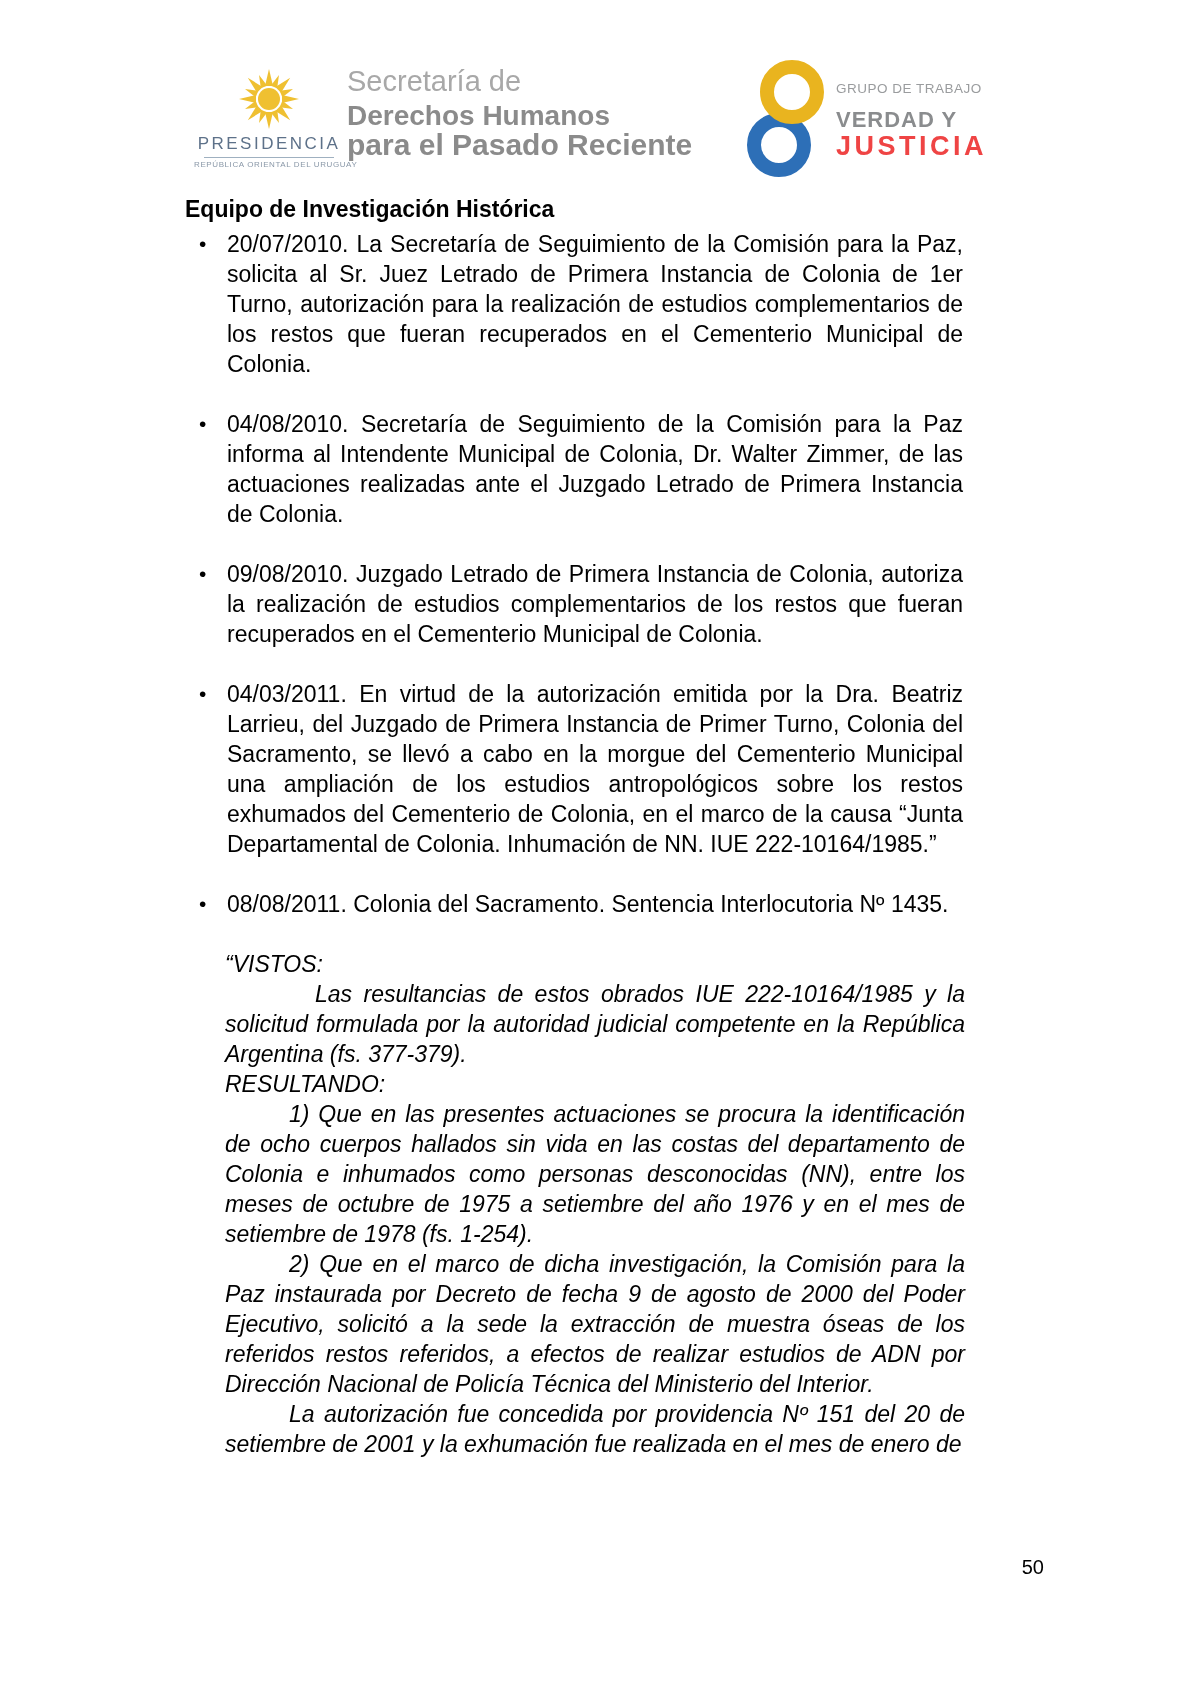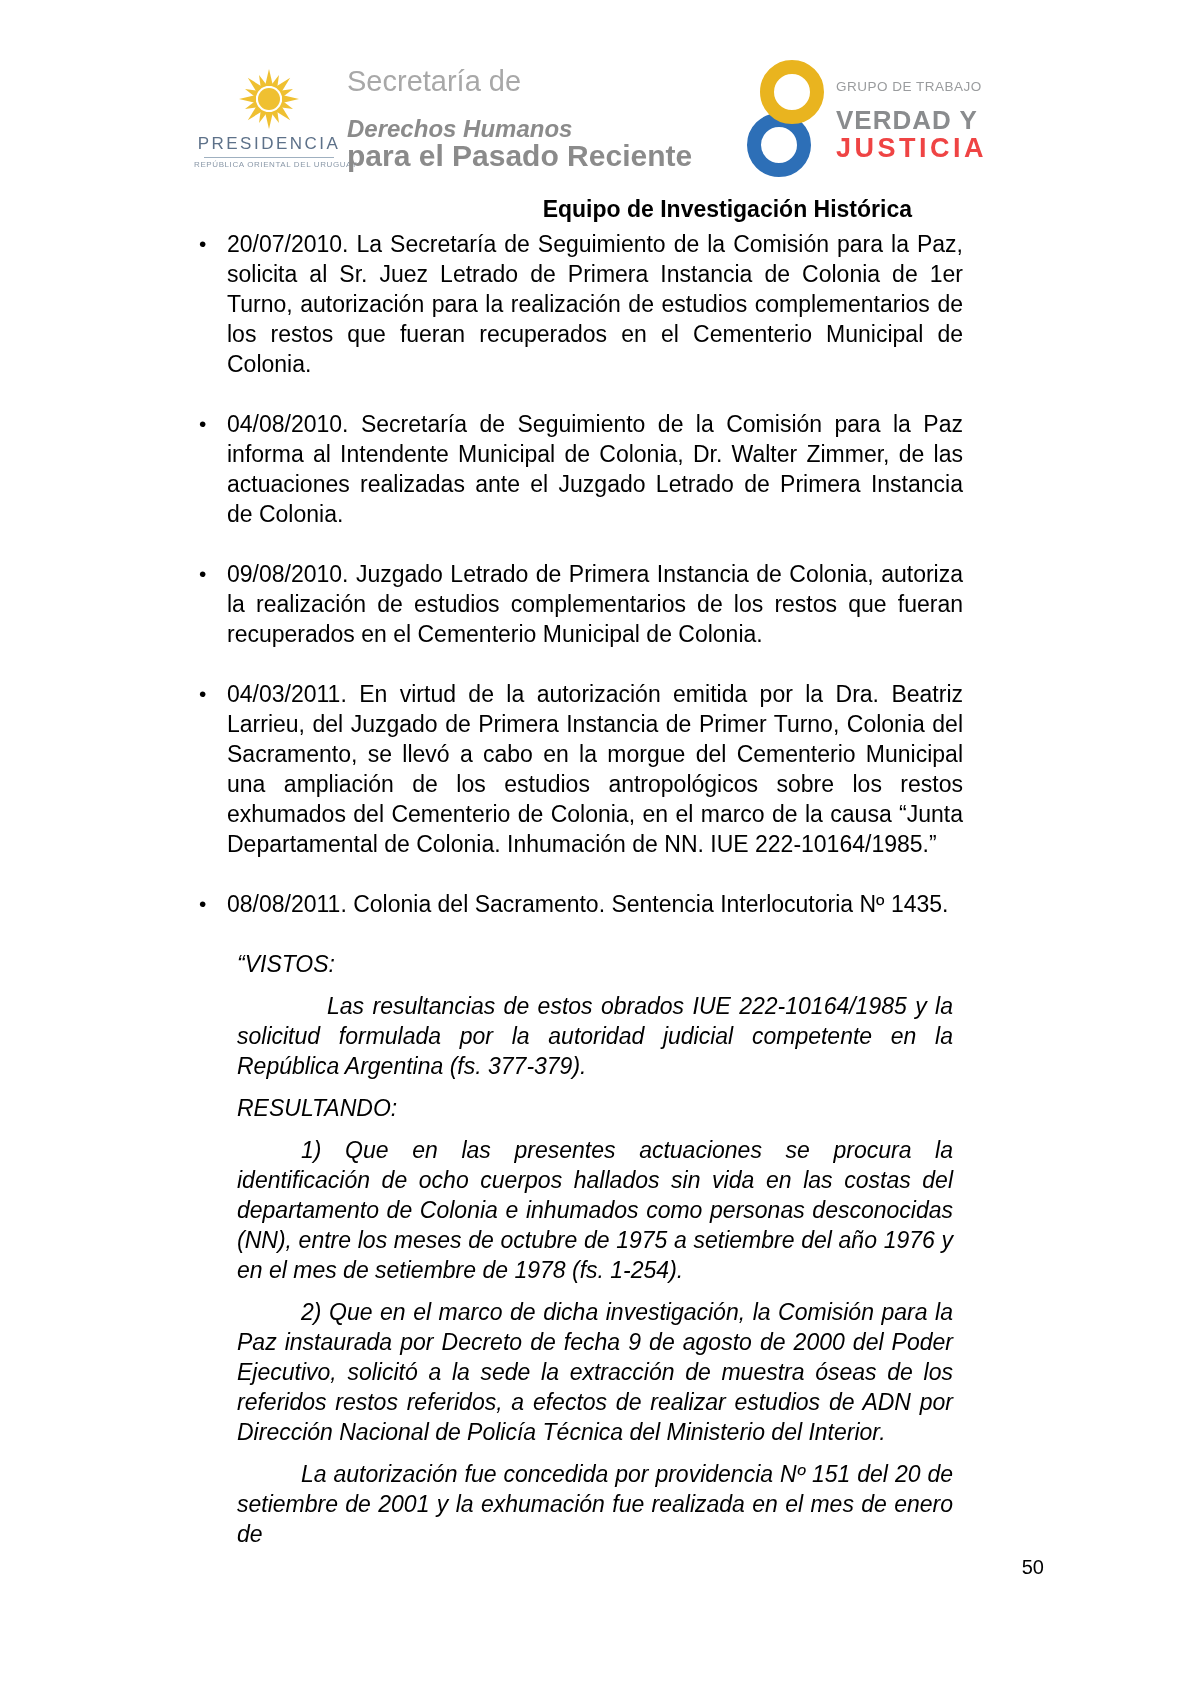--- a/index.html
+++ b/index.html
@@ -42,42 +42,42 @@
     white-space: nowrap;
   }
 
   .hdr-center {
     position: absolute;
     left: 347px;
     top: 67px;
     line-height: 1;
   }
   .sec1 { font-size: 29px; color: #a8a8a8; font-weight: 400; }
-  .sec2 { font-size: 24px; color: #8b8b8b; font-weight: 700; margin-top: 21px; font-style: italic; }
+  .sec2 { font-size: 28px; color: #8b8b8b; font-weight: 700; margin-top: 6px; }
   .sec3 { font-size: 30px; color: #8b8b8b; font-weight: 700; }
 
   .hdr-right {
     position: absolute;
     left: 746px;
     top: 58px;
     display: flex;
     align-items: center;
   }
   .gt-text { margin-left: 10px; line-height: 1; }
   .gt1 { font-size: 13.5px; color: #9a9c9e; letter-spacing: 0.5px; }
-  .gt2 { font-size: 26px; font-weight: 700; color: #8a8c8e; letter-spacing: 1px; margin-top: 13px; }
+  .gt2 { font-size: 22px; font-weight: 700; color: #8a8c8e; letter-spacing: 1px; margin-top: 13px; }
   .gt3 { font-size: 27px; font-weight: 700; color: #ef4444; letter-spacing: 3.5px; margin-top: 2px; }
 
   
   .doc-title {
     position: absolute;
-    left: 172px;
+    left: 185px;
     top: 194px;
     width: 740px;
-    text-align: right;
+    text-align: left;
     font-weight: 700;
     font-size: 23px;
     line-height: 30px;
   }
   .content {
     position: absolute;
     left: 225px;
     top: 227px;
     width: 740px;
     font-size: 23px;
@@ -87,21 +87,21 @@
   .bullets { margin: 2px; padding: 0; list-style: none; }
   .bullets li { position: relative; margin: 0 0 30px 0; }
   .bullets li::before {
     content: "\2022";
     position: absolute;
     left: -28px;
     top: 0;
     font-size: 21px;
   }
   .quote { font-style: italic; margin-top: 7px; }
-  .quote p { margin: 12px; }
+  .quote p { margin: 0; }
   .qi-lg { text-indent: 90px; }
   .qi-md { text-indent: 64px; }
 
   .pagenum {
     position: absolute;
     left: 964px;
     top: 1556px;
     width: 80px;
     text-align: right;
     font-size: 20px;

